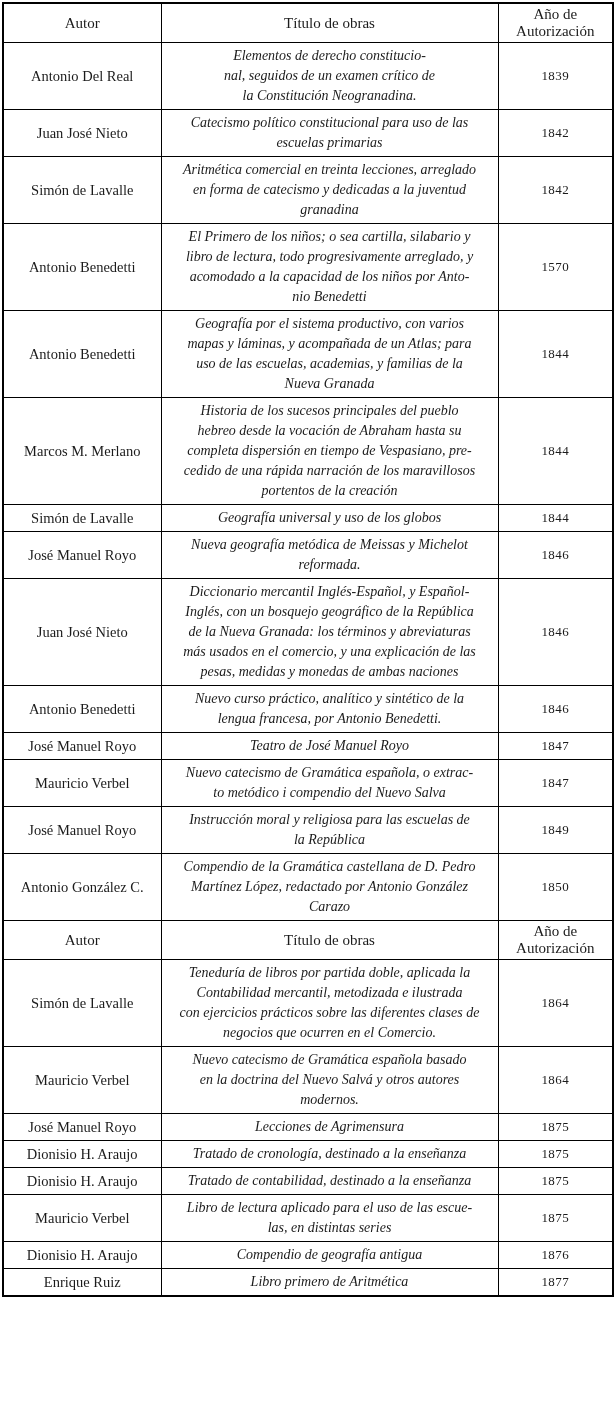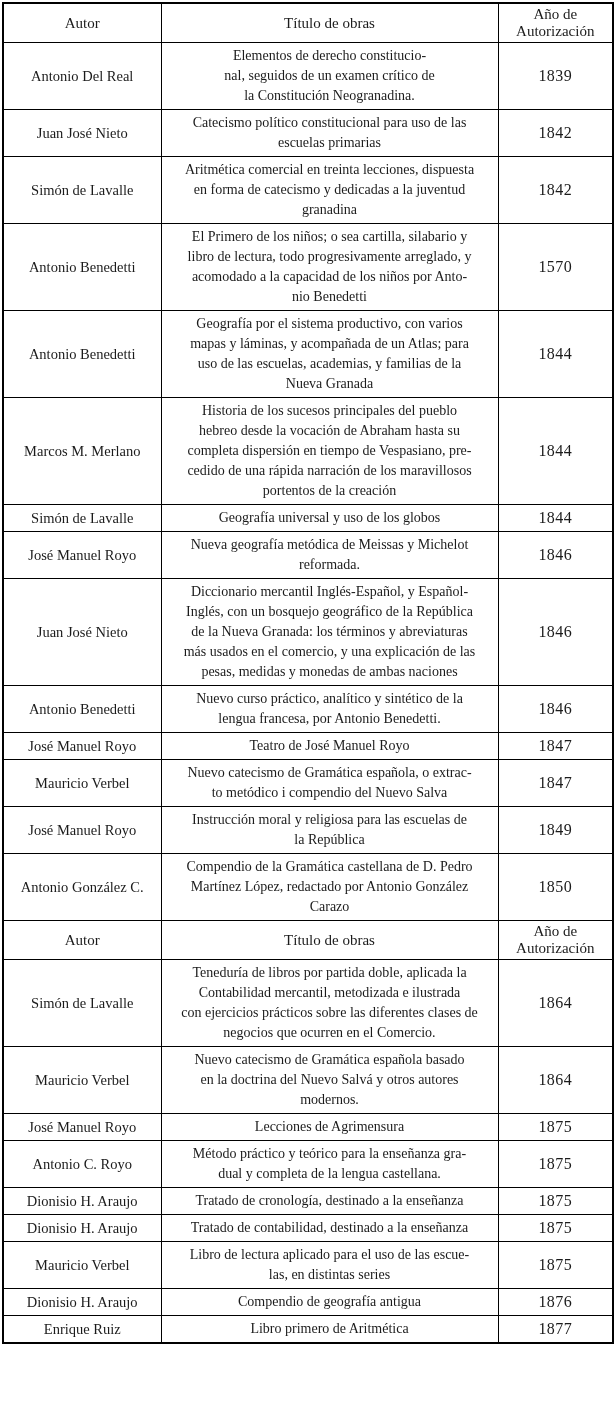--- a/index.html
+++ b/index.html
@@ -42,26 +42,27 @@
     vertical-align: middle;
     padding: 3px 6px;
     color: #1b1b1b;
   }
   td.author-cell {
     font-size: 14.5px;
     line-height: 19px;
     margin-left: 8px;
   }
   td.title-cell {
+    font-style: italic;
     font-size: 14px;
     line-height: 20px;
     white-space: pre-line;
   }
   td.year-cell {
-    font-size: 16px;
+    font-size: 13px;
     letter-spacing: 0.4px;
   }
 </style>
 </head>
 <body>
 
 <div class="table-wrap">
   <table class="works">
     <colgroup>
       <col class="c-author">
@@ -82,21 +83,21 @@
           <td class="year-cell">1839</td>
         </tr>
         <tr>
           <td class="author-cell">Juan José Nieto</td>
           <td class="title-cell">Catecismo político constitucional para uso de las
 escuelas primarias</td>
           <td class="year-cell">1842</td>
         </tr>
         <tr>
           <td class="author-cell">Simón de Lavalle</td>
-          <td class="title-cell">Aritmética comercial en treinta lecciones, dispuesta
+          <td class="title-cell">Aritmética comercial en treinta lecciones, arreglado
 en forma de catecismo y dedicadas a la juventud
 granadina</td>
           <td class="year-cell">1842</td>
         </tr>
         <tr>
           <td class="author-cell">Antonio Benedetti</td>
           <td class="title-cell">El Primero de los niños; o sea cartilla, silabario y
 libro de lectura, todo progresivamente arreglado, y
 acomodado a la capacidad de los niños por Anto-
 nio Benedetti</td>
@@ -188,26 +189,20 @@
 en la doctrina del Nuevo Salvá y otros autores
 modernos.</td>
           <td class="year-cell">1864</td>
         </tr>
         <tr>
           <td class="author-cell">José Manuel Royo</td>
           <td class="title-cell">Lecciones de Agrimensura</td>
           <td class="year-cell">1875</td>
         </tr>
         <tr>
-          <td class="author-cell">Antonio C. Royo</td>
-          <td class="title-cell">Método práctico y teórico para la enseñanza gra-
-dual y completa de la lengua castellana.</td>
-          <td class="year-cell">1875</td>
-        </tr>
-        <tr>
           <td class="author-cell">Dionisio H. Araujo</td>
           <td class="title-cell">Tratado de cronología, destinado a la enseñanza</td>
           <td class="year-cell">1875</td>
         </tr>
         <tr>
           <td class="author-cell">Dionisio H. Araujo</td>
           <td class="title-cell">Tratado de contabilidad, destinado a la enseñanza</td>
           <td class="year-cell">1875</td>
         </tr>
         <tr>

